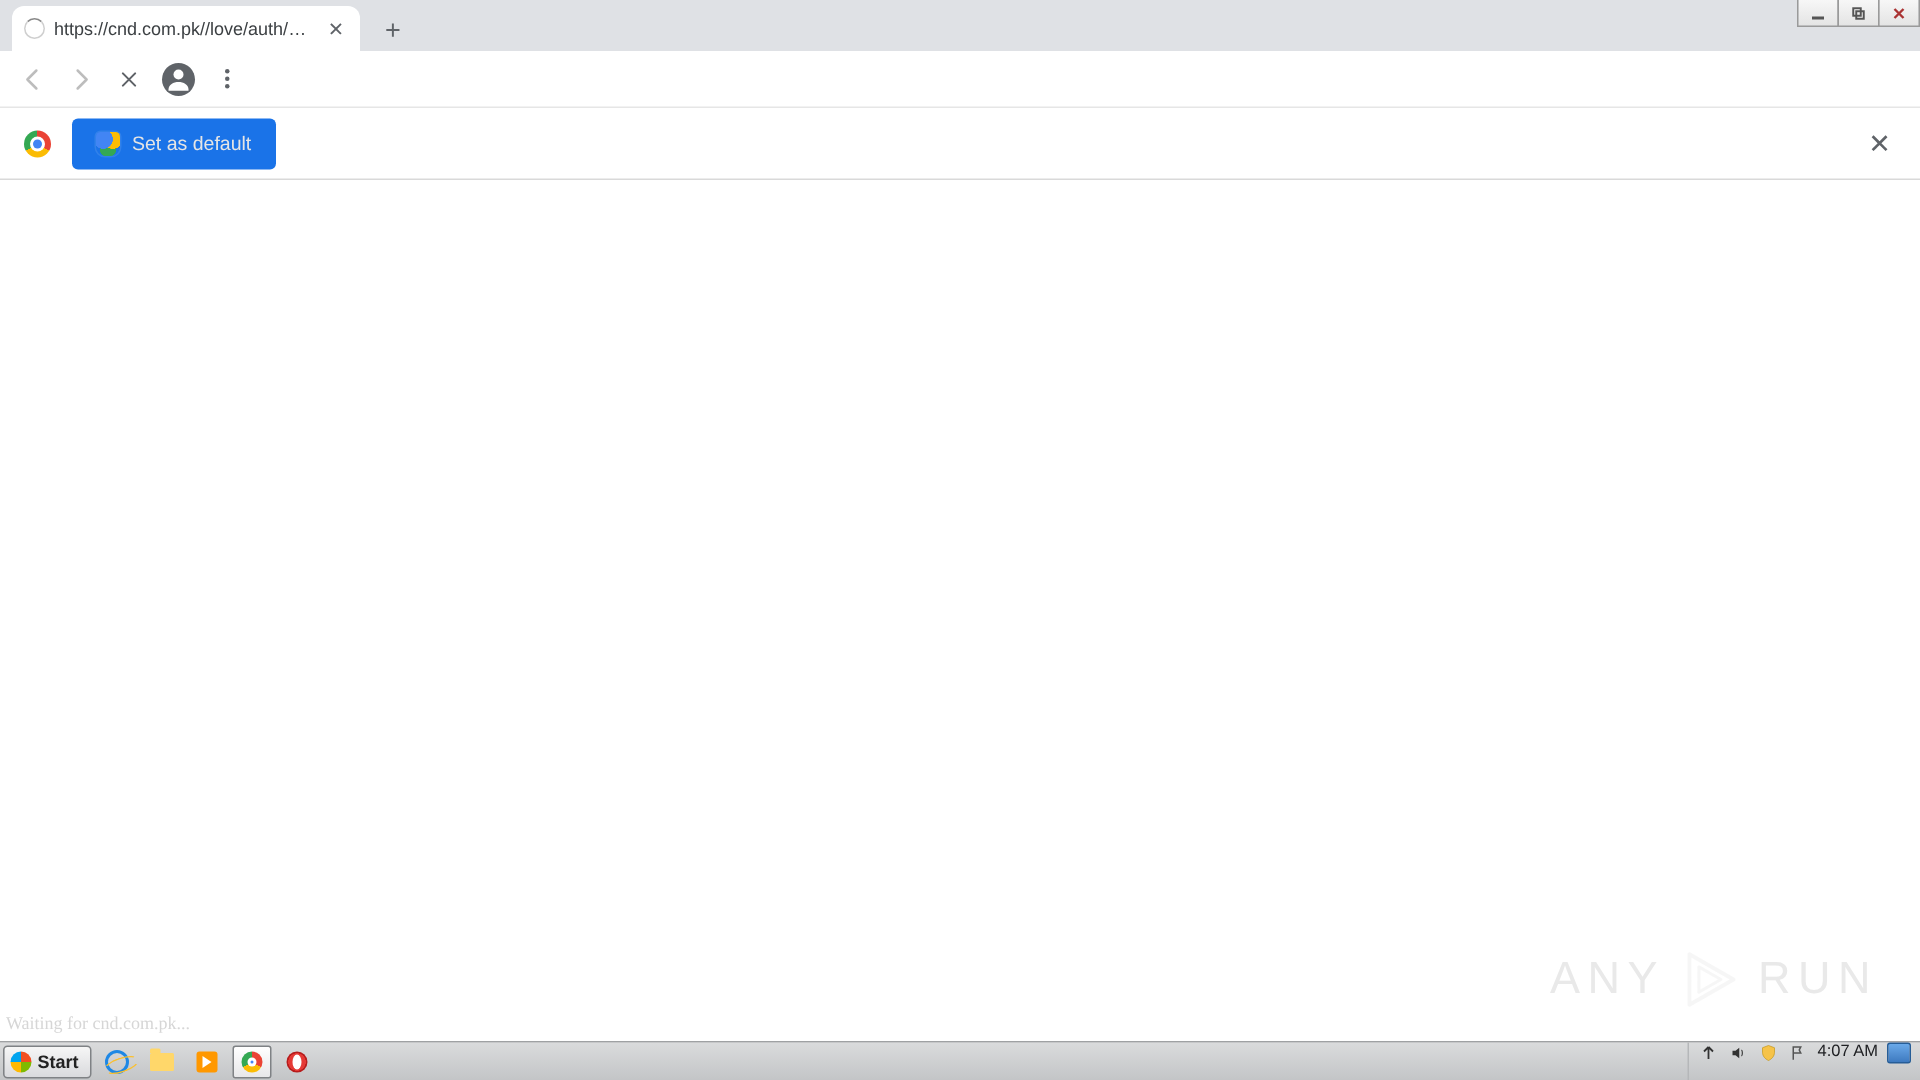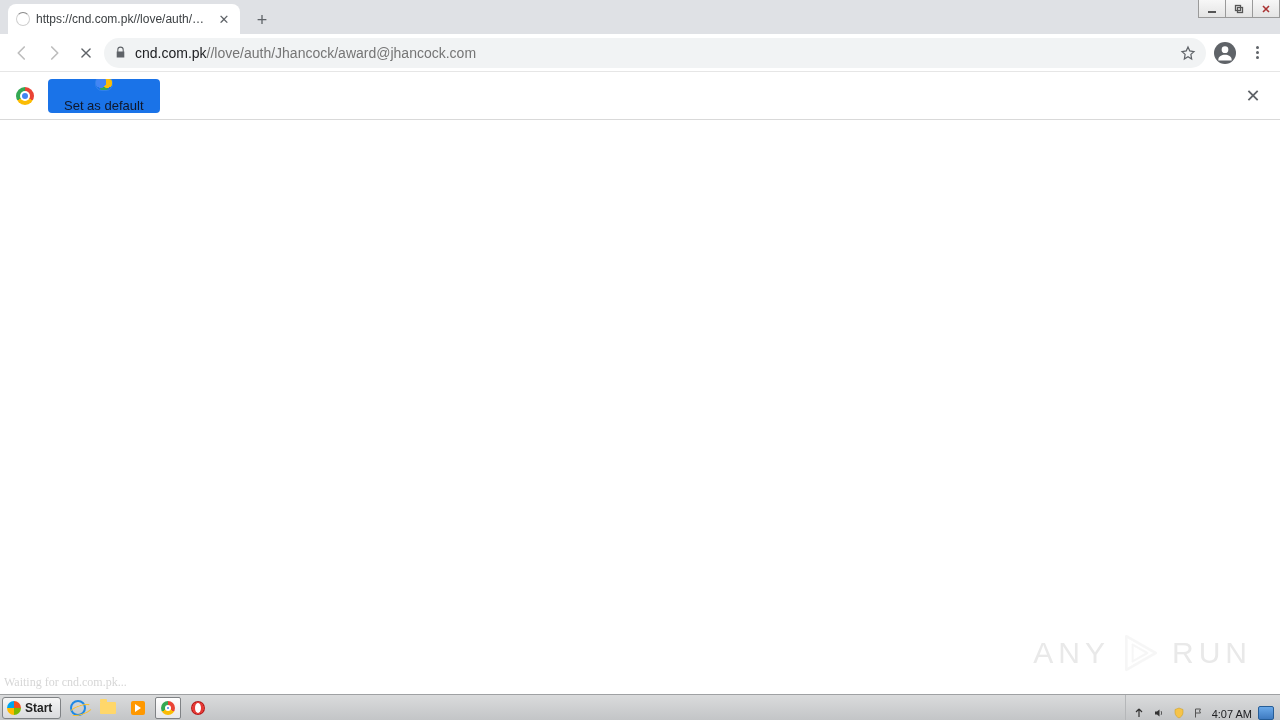--- a/index.html
+++ b/index.html
@@ -70,22 +70,22 @@
 .menu-dots { color:#5f6368; display:flex; flex-direction:column; gap:2px; align-items:center; justify-content:center; width:18px; }
 .menu-dots span { width:3px; height:3px; background:#5f6368; border-radius:50%; }
 
 
 .infobar {
   height: 48px; border-bottom: 1px solid #d9d9d9; background:#fff;
   display:flex; align-items:center; padding: 0 16px; gap: 14px;
   font-size: 13.5px; color:#3c4043;
 }
 .default-btn {
-  background:#1a73e8; color:#0f172a; border:none; border-radius:4px;
-  height: 34px; padding: 0 16px; font-size: 13px; display:flex; align-items:center; gap:8px;flex-direction:column;
+  background:#1a73e8; color:#e5e5e5; border:none; border-radius:4px;
+  height: 34px; padding: 0 16px; font-size: 13px; display:flex; align-items:center; gap:8px;
 }
 .default-btn .shield {
   width:16px; height:16px; background:
     radial-gradient(circle at 30% 30%, #4285f4 0 40%, transparent 41%),
     radial-gradient(circle at 70% 30%, #fbbc04 0 40%, transparent 41%),
     radial-gradient(circle at 50% 70%, #34a853 0 40%, transparent 41%);
   border-radius: 3px 3px 6px 6px;
   outline: 1px solid rgba(255,255,255,.1);
 }
 .infobar .spacer { flex:1; }
@@ -118,21 +118,21 @@
   background: linear-gradient(#f6f6f6,#d9dadd); border-radius:3px;
   display:flex; align-items:center; gap:4px; font-size:12px; font-weight:bold; color:#222;
 }
 .start-orb { width:14px; height:14px; border-radius:50%;
   background: conic-gradient(#f25022 0 90deg,#7fba00 90deg 180deg,#ffb900 180deg 270deg,#00a4ef 270deg 360deg);
 }
 .tb-item { width:26px; height:22px; margin:2px 2px;
   display:flex; align-items:center; justify-content:center; }
 .tb-item.active { border:1px solid #7f8285; background:linear-gradient(#fff,#e7e7e9); border-radius:2px; }
 .tray {
-  margin-left:auto; display:flex; align-items:flex-end; gap:6px; padding:0 6px;
+  margin-left:auto; display:flex; align-items:flex-start; gap:6px; padding:0 6px;
   border-left:1px solid #b5b7b9; font-size:11px; color:#202124;
 }
 .tray .tray-ico { width:14px; height:14px; display:flex; align-items:center; justify-content:center; }
 .tray .clock { font-size:11px; }
 .tray .show-desktop { width:16px; height:14px; background:linear-gradient(#6aa9e9,#3e7ac0); border:1px solid #265d97; border-radius:2px; }
 
 
 .clogo { width:18px; height:18px; border-radius:50%; position:relative;
   background: conic-gradient(#ea4335 0 120deg,#fbbc04 120deg 240deg,#34a853 240deg 360deg);
 }
@@ -198,35 +198,20 @@
   </div>
   <div class="nav-btn">
     <svg width="18" height="18" viewBox="0 0 24 24">
         <path d="M9 4 L17 12 L9 20" fill="none" stroke="currentColor" stroke-width="2.2" stroke-linecap="round" stroke-linejoin="round"></path>
       </svg>
   </div>
   <div class="nav-btn enabled">
     <svg width="14" height="14" viewBox="0 0 24 24">
         <path d="M5 5 L19 19 M19 5 L5 19" stroke="currentColor" stroke-width="2.4" stroke-linecap="round"></path>
       </svg>
-  </div>
-  <div class="omnibox">
-    <span class="lock">
-      <svg width="13" height="13" viewBox="0 0 24 24" fill="currentColor">
-          <path d="M6 10V7a6 6 0 1 1 12 0v3h1v11H5V10h1zm2 0h8V7a4 4 0 1 0-8 0v3z"></path>
-        </svg>
-    </span>
-    <span class="url">
-      <span class="host">cnd.com.pk</span><span class="path">//love/auth/Jhancock/award@jhancock.com</span>
-    </span>
-    <span class="star">
-      <svg width="16" height="16" viewBox="0 0 24 24" fill="none" stroke="currentColor" stroke-width="1.8">
-          <path d="M12 3l2.6 5.8L21 9.8l-4.7 4.3L17.5 21 12 17.7 6.5 21l1.2-6.9L3 9.8l6.4-1z"></path>
-        </svg>
-    </span>
   </div>
   <div class="right-icons">
     <div class="avatar">
       <svg viewBox="0 0 24 24">
           <circle cx="12" cy="8" r="4"></circle>
           <path d="M4 20c0-4 4-6 8-6s8 2 8 6v1H4z"></path>
         </svg>
     </div>
     <div class="menu-dots">
       <span></span>

